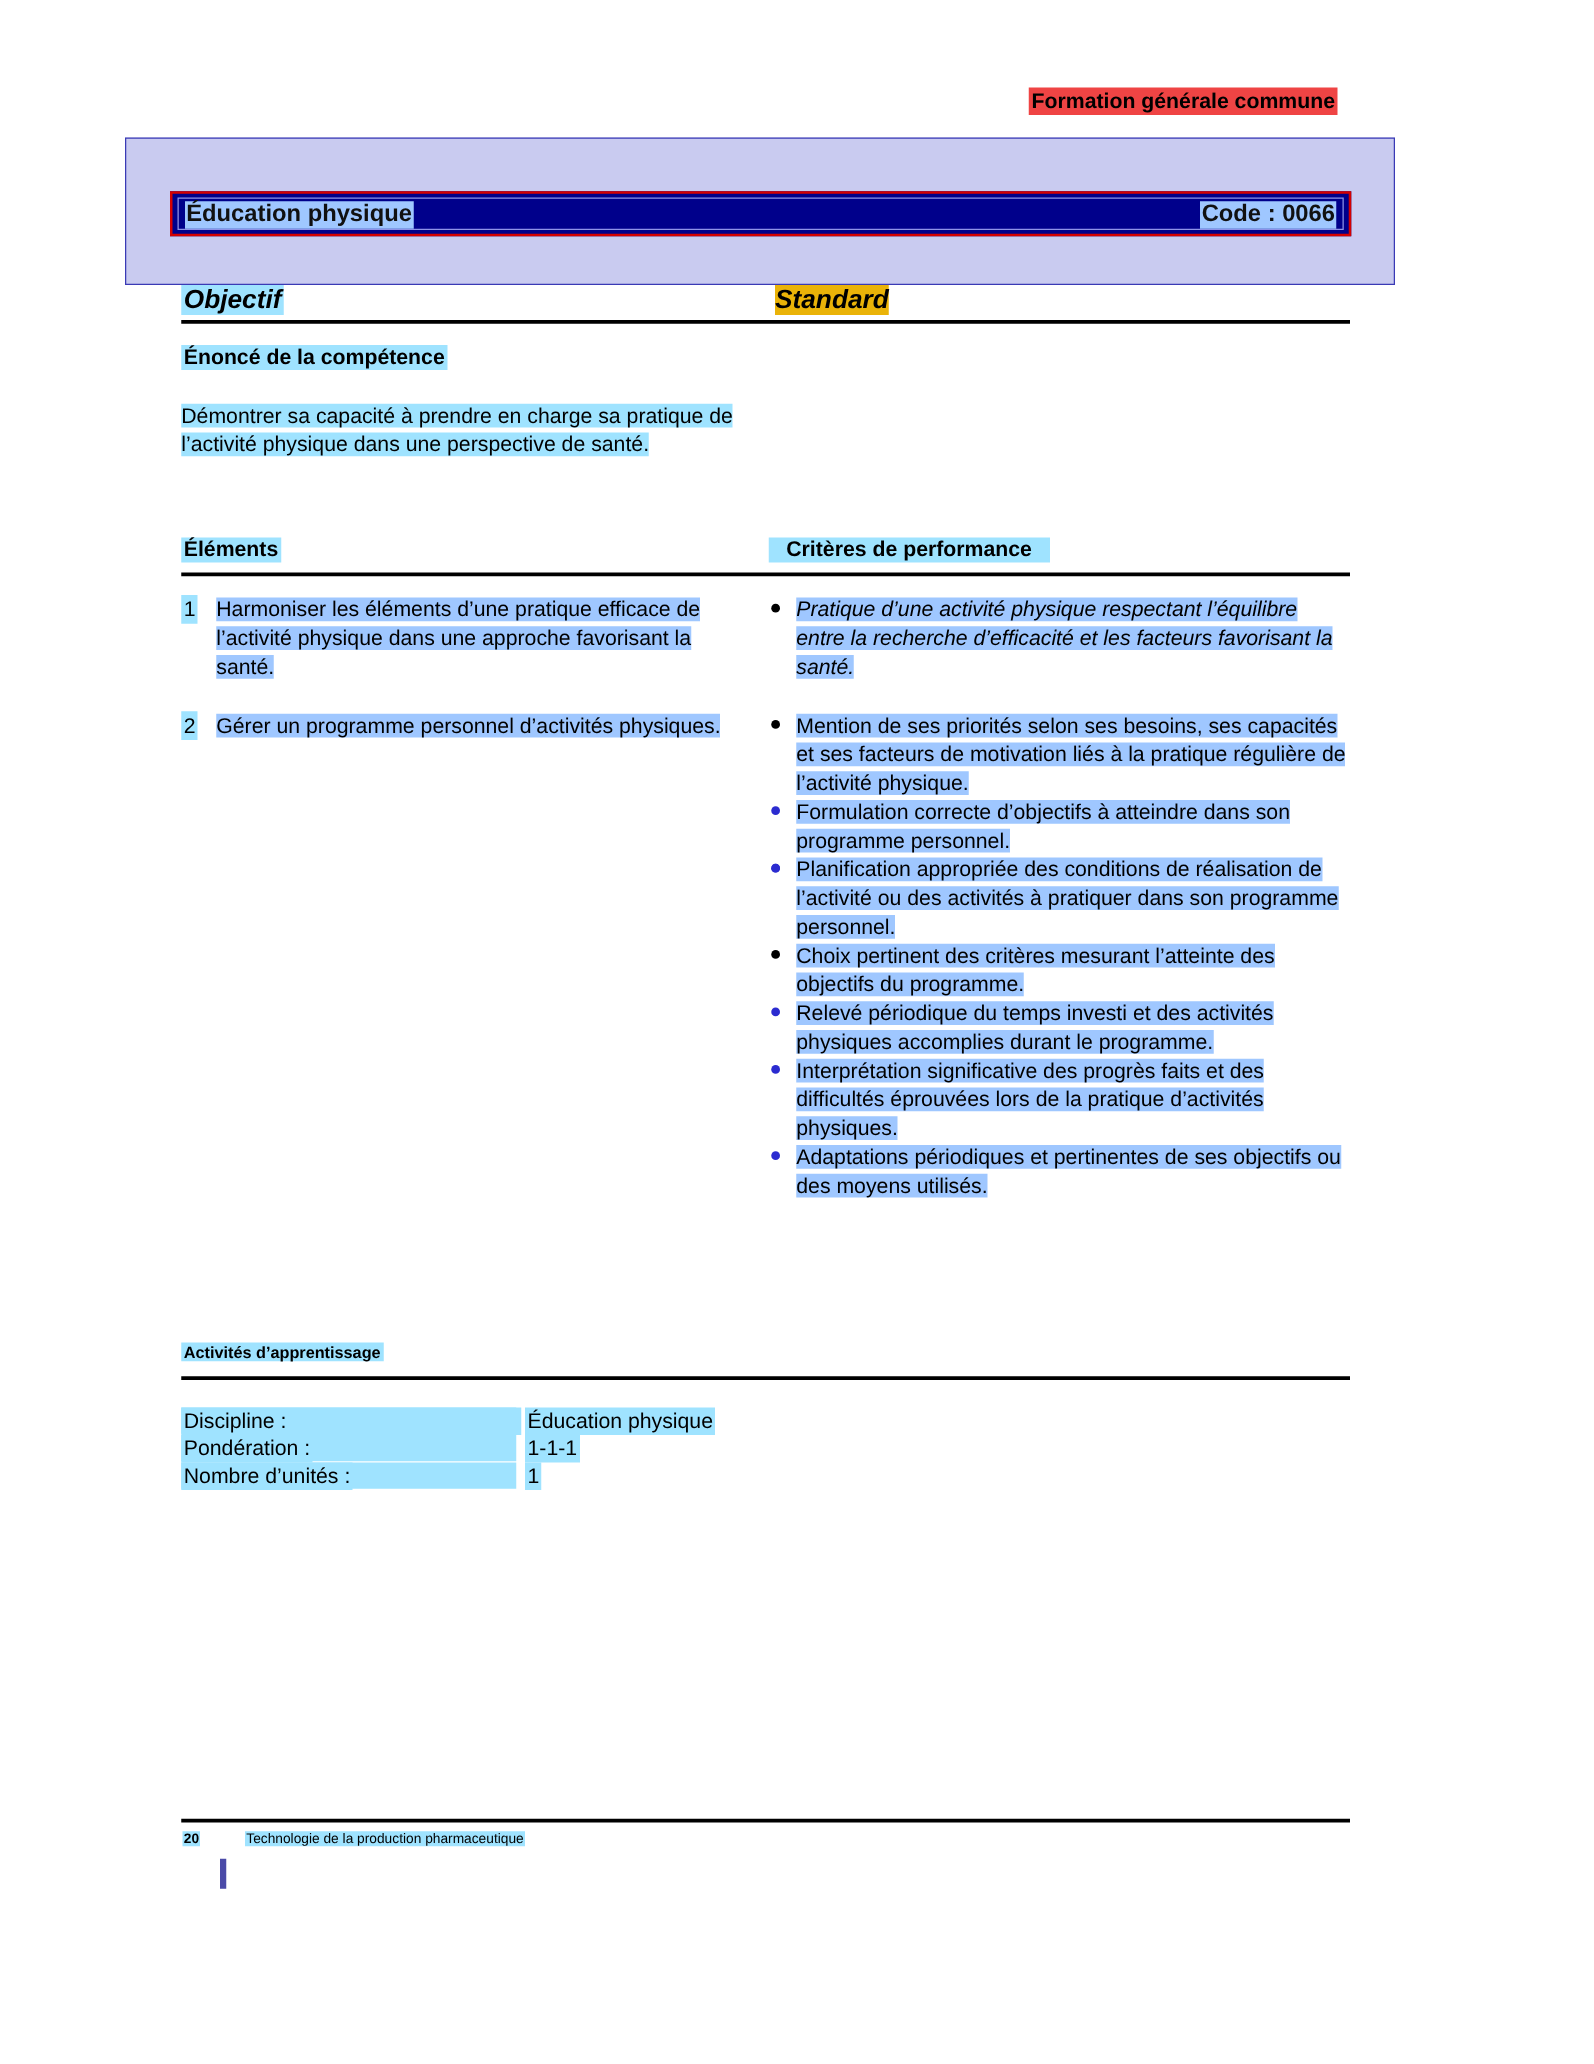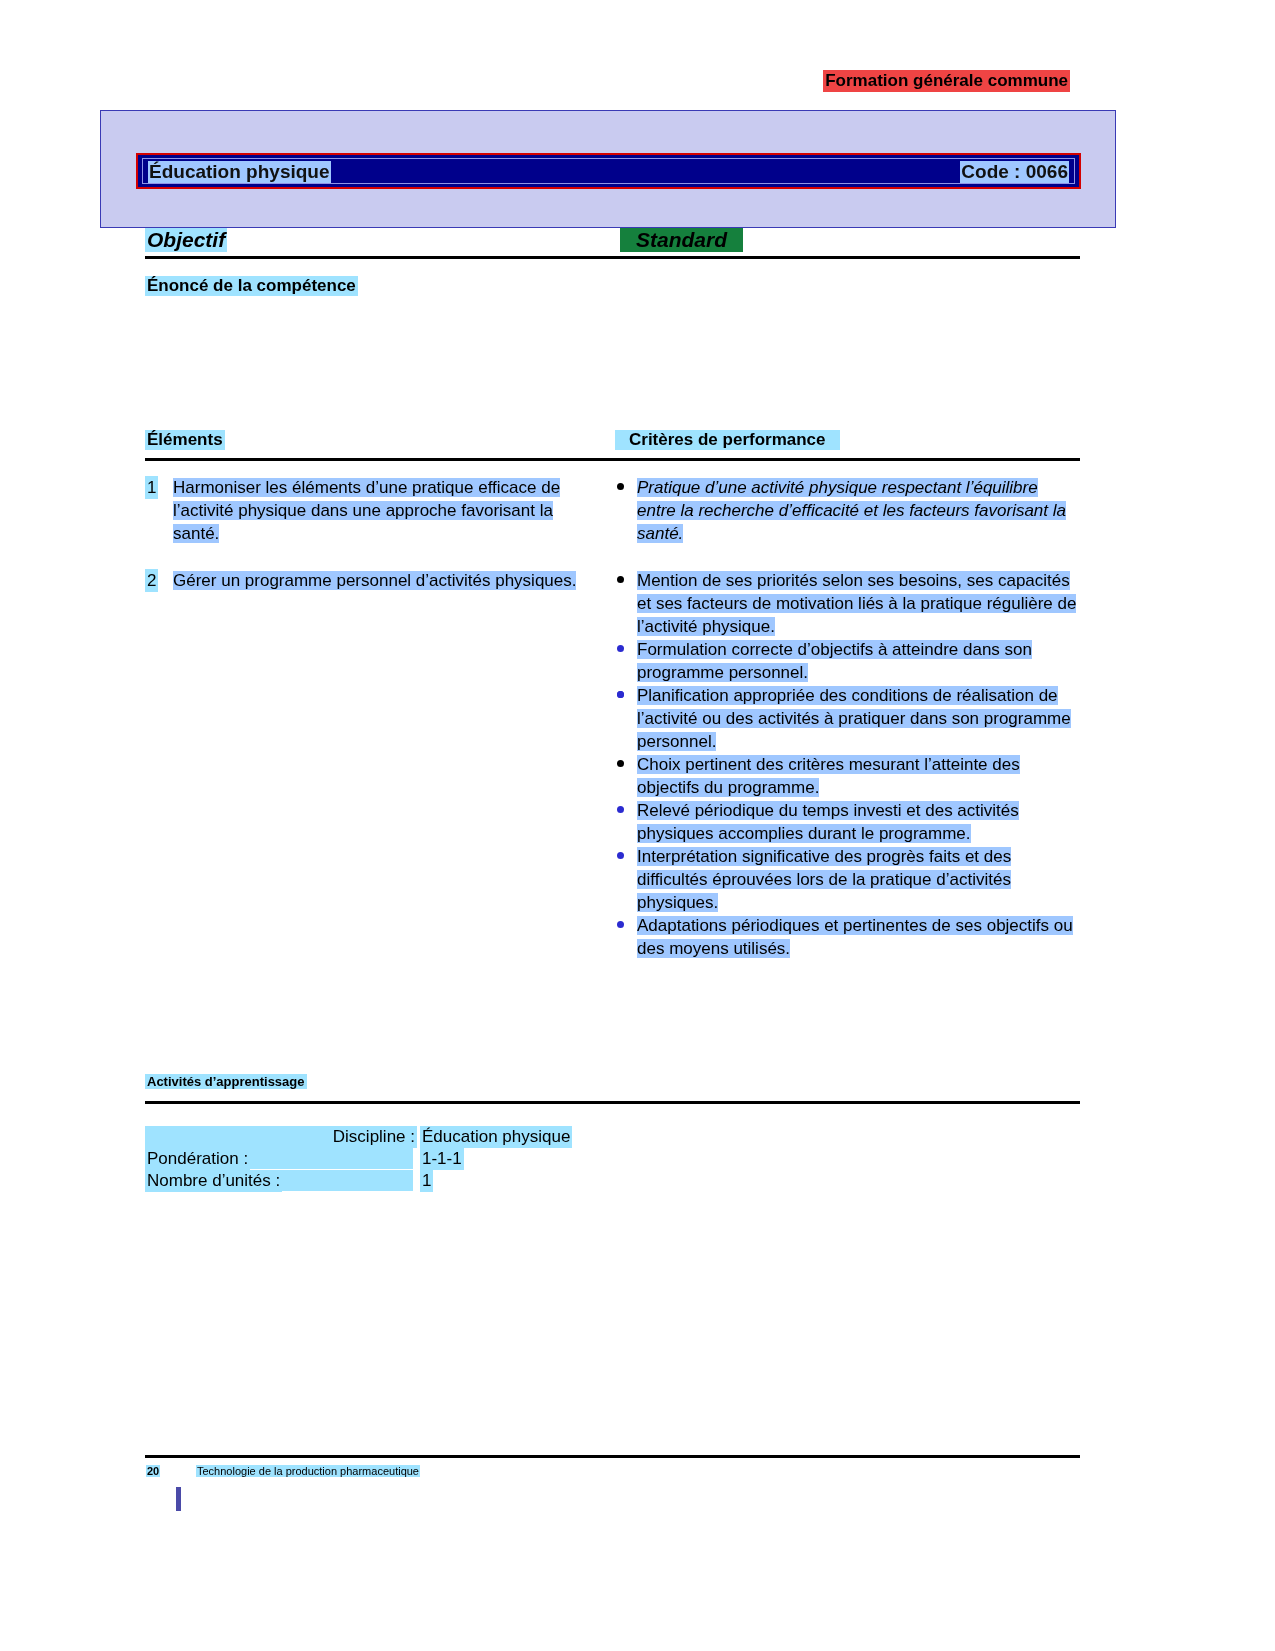--- a/index.html
+++ b/index.html
@@ -105,22 +105,22 @@
     background: #9fe3ff;
     padding: 0 2px;
   }
   .objstd .std {
     position: absolute;
     left: 475px;
     top: 0;
     font-size: 21px;
     font-style: italic;
     font-weight: bold;
-    background: #15803d;
-    padding: 0 16px;
+    background: #eab308;
+    padding: 0 0;
   }
   .rule {
     position: absolute;
     background: #000000;
     height: 3px;
   }
 
   .enonce-title {
     position: absolute;
     left: 145px;
@@ -248,21 +248,20 @@
   .act-row {
     position: relative;
     height: 22px;
   }
   .act-label {
     position: absolute;
     left: 0;
     top: 0;
     background: #9fe3ff;
     padding: 0 2px;
-    text-align: right;
   }
   .act-value {
     position: absolute;
     left: 275px;
     top: 0;
     background: #9fe3ff;
     padding: 0 2px;
     white-space: nowrap;
   }
   .act-row.r1 .act-label { width: 268px; }
@@ -327,20 +326,21 @@
   </div>
 
   <div class="objstd">
     <div class="obj">Objectif</div>
     <div class="std">Standard</div>
   </div>
   <div class="rule" style="left:145px; top:256px; width:935px;"></div>
 
   <div class="enonce-title">Énoncé de la compétence</div>
 
+  <div class="enonce-body"><span class="hl">Démontrer sa capacité à prendre en charge sa pratique de l’activité physique dans une perspective de santé.</span></div>
 
   <div class="sec-head">
     <div class="el">Éléments</div>
     <div class="cr">Critères de performance</div>
   </div>
   <div class="rule" style="left:145px; top:458px; width:935px;"></div>
 
   <div class="col-left">
     <div class="elem-item">
       <span class="elem-num">1</span>

